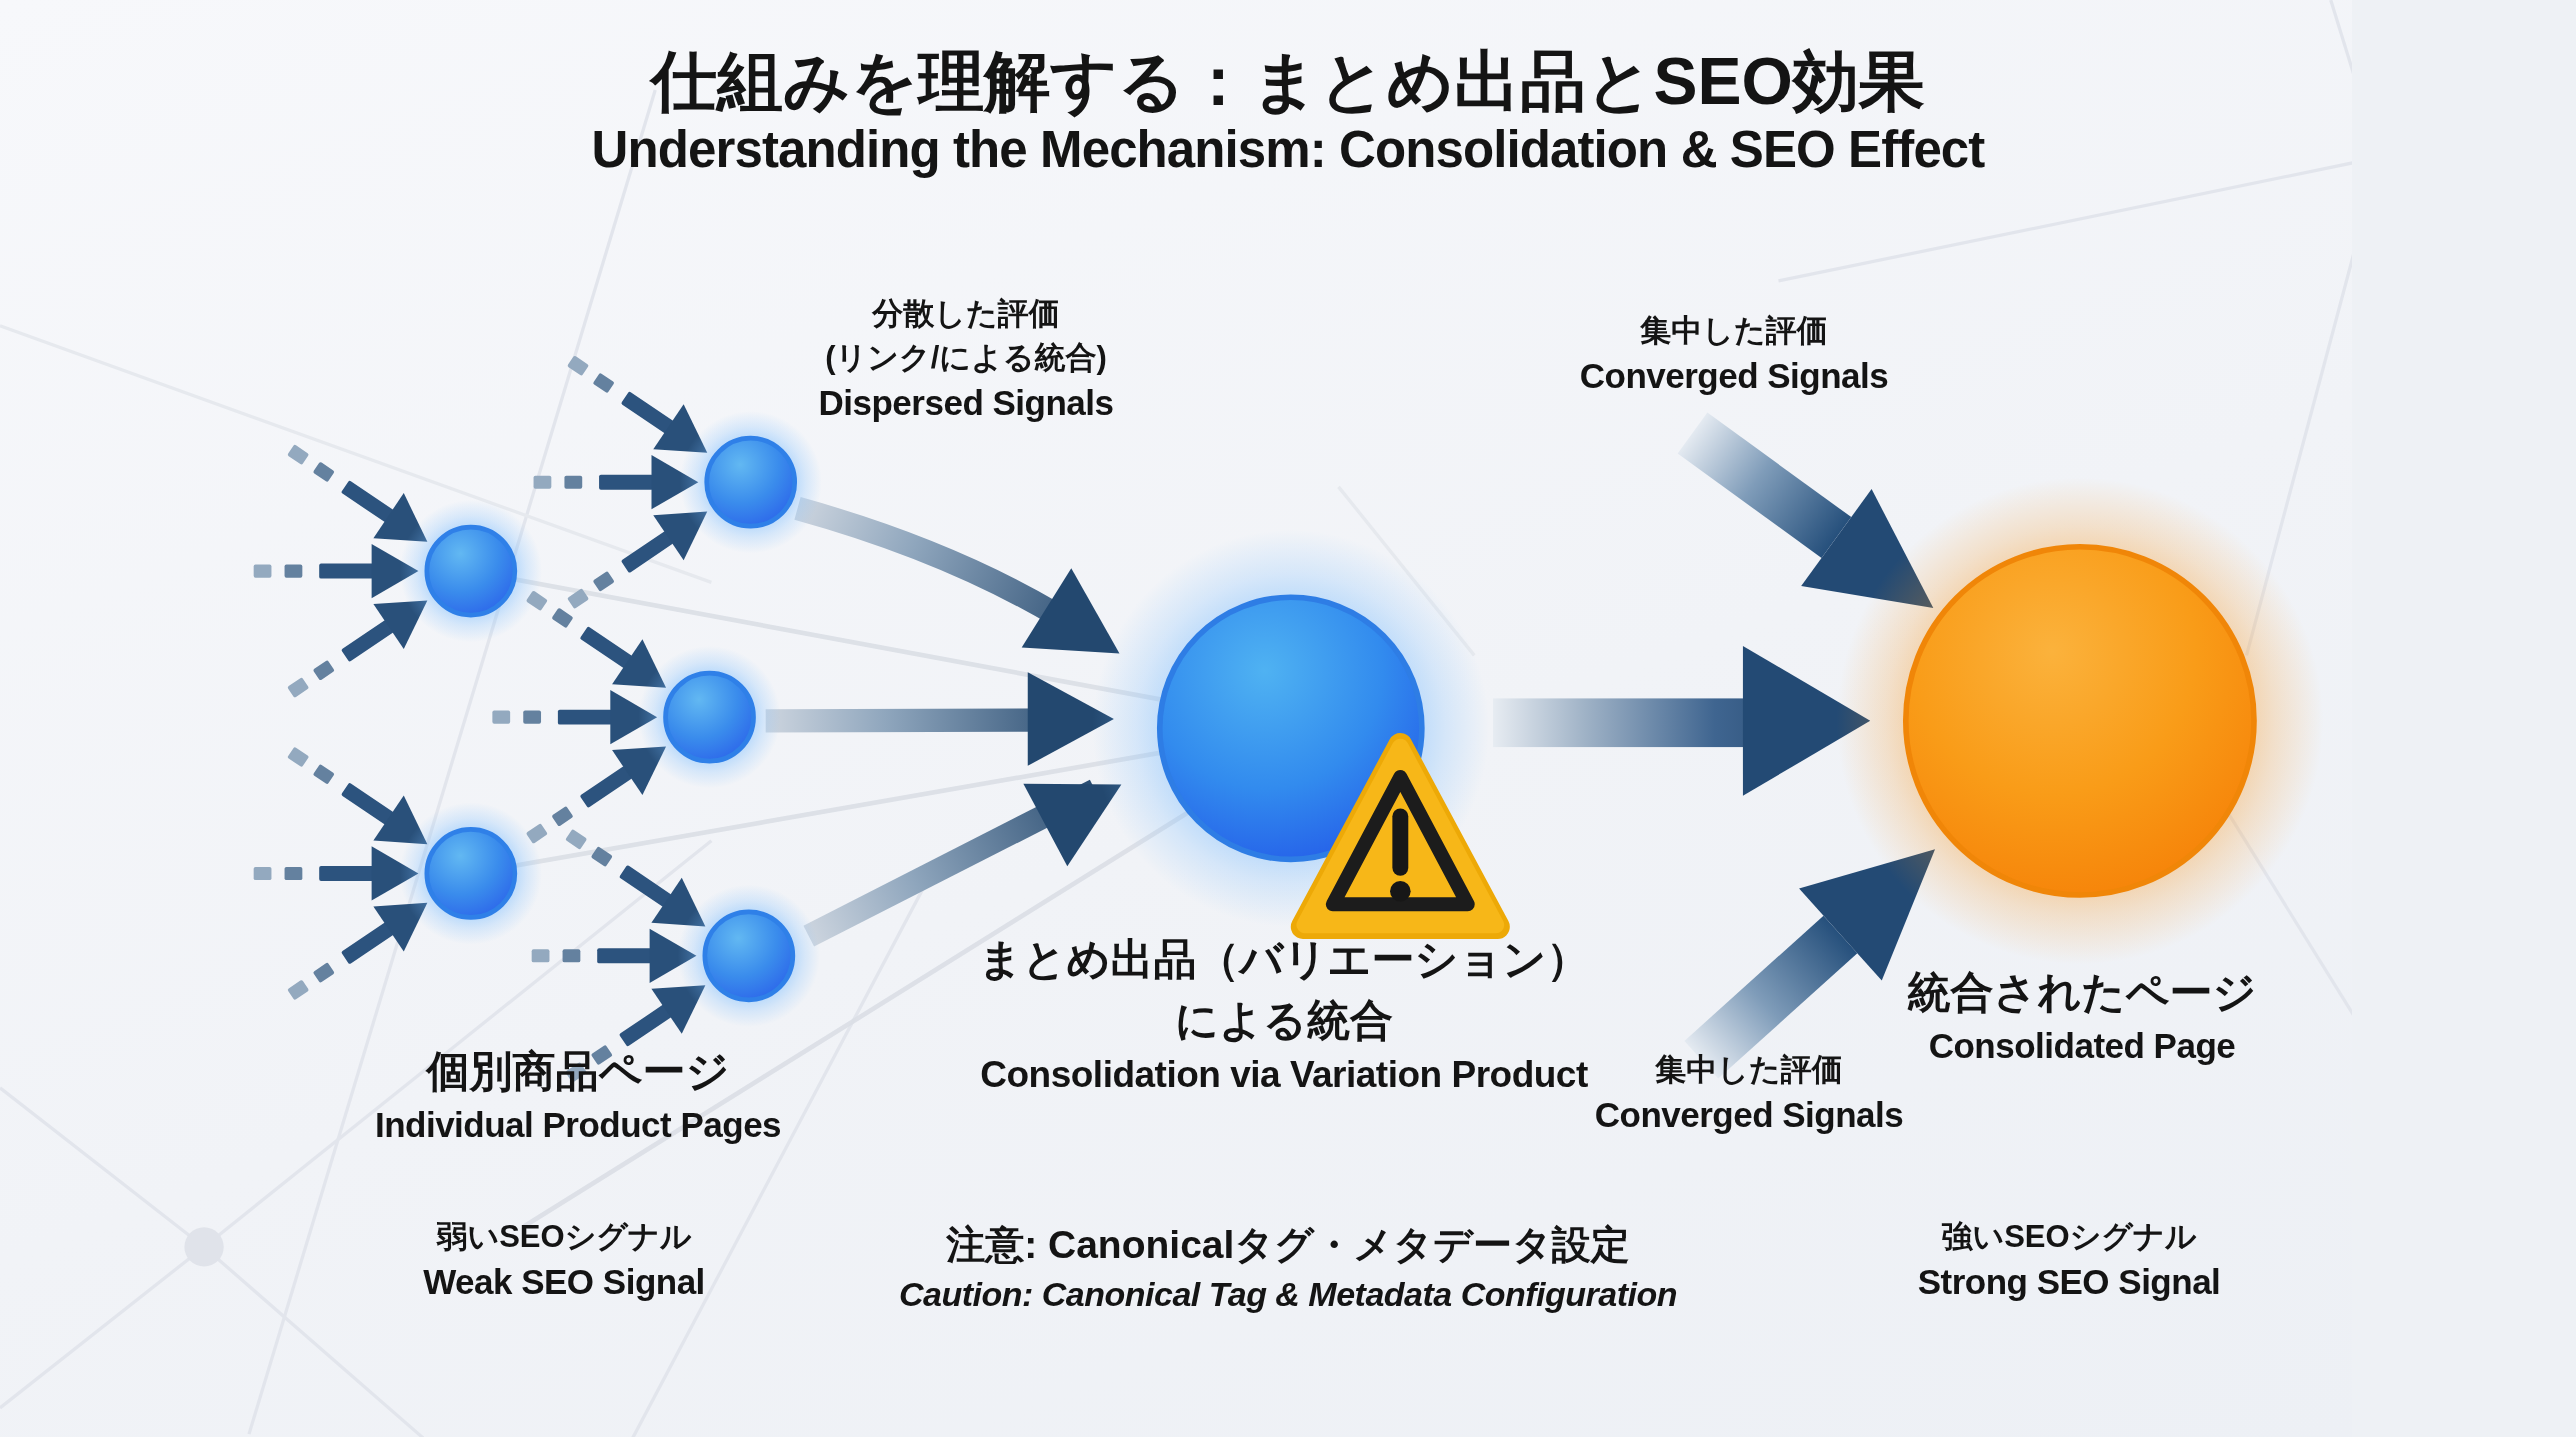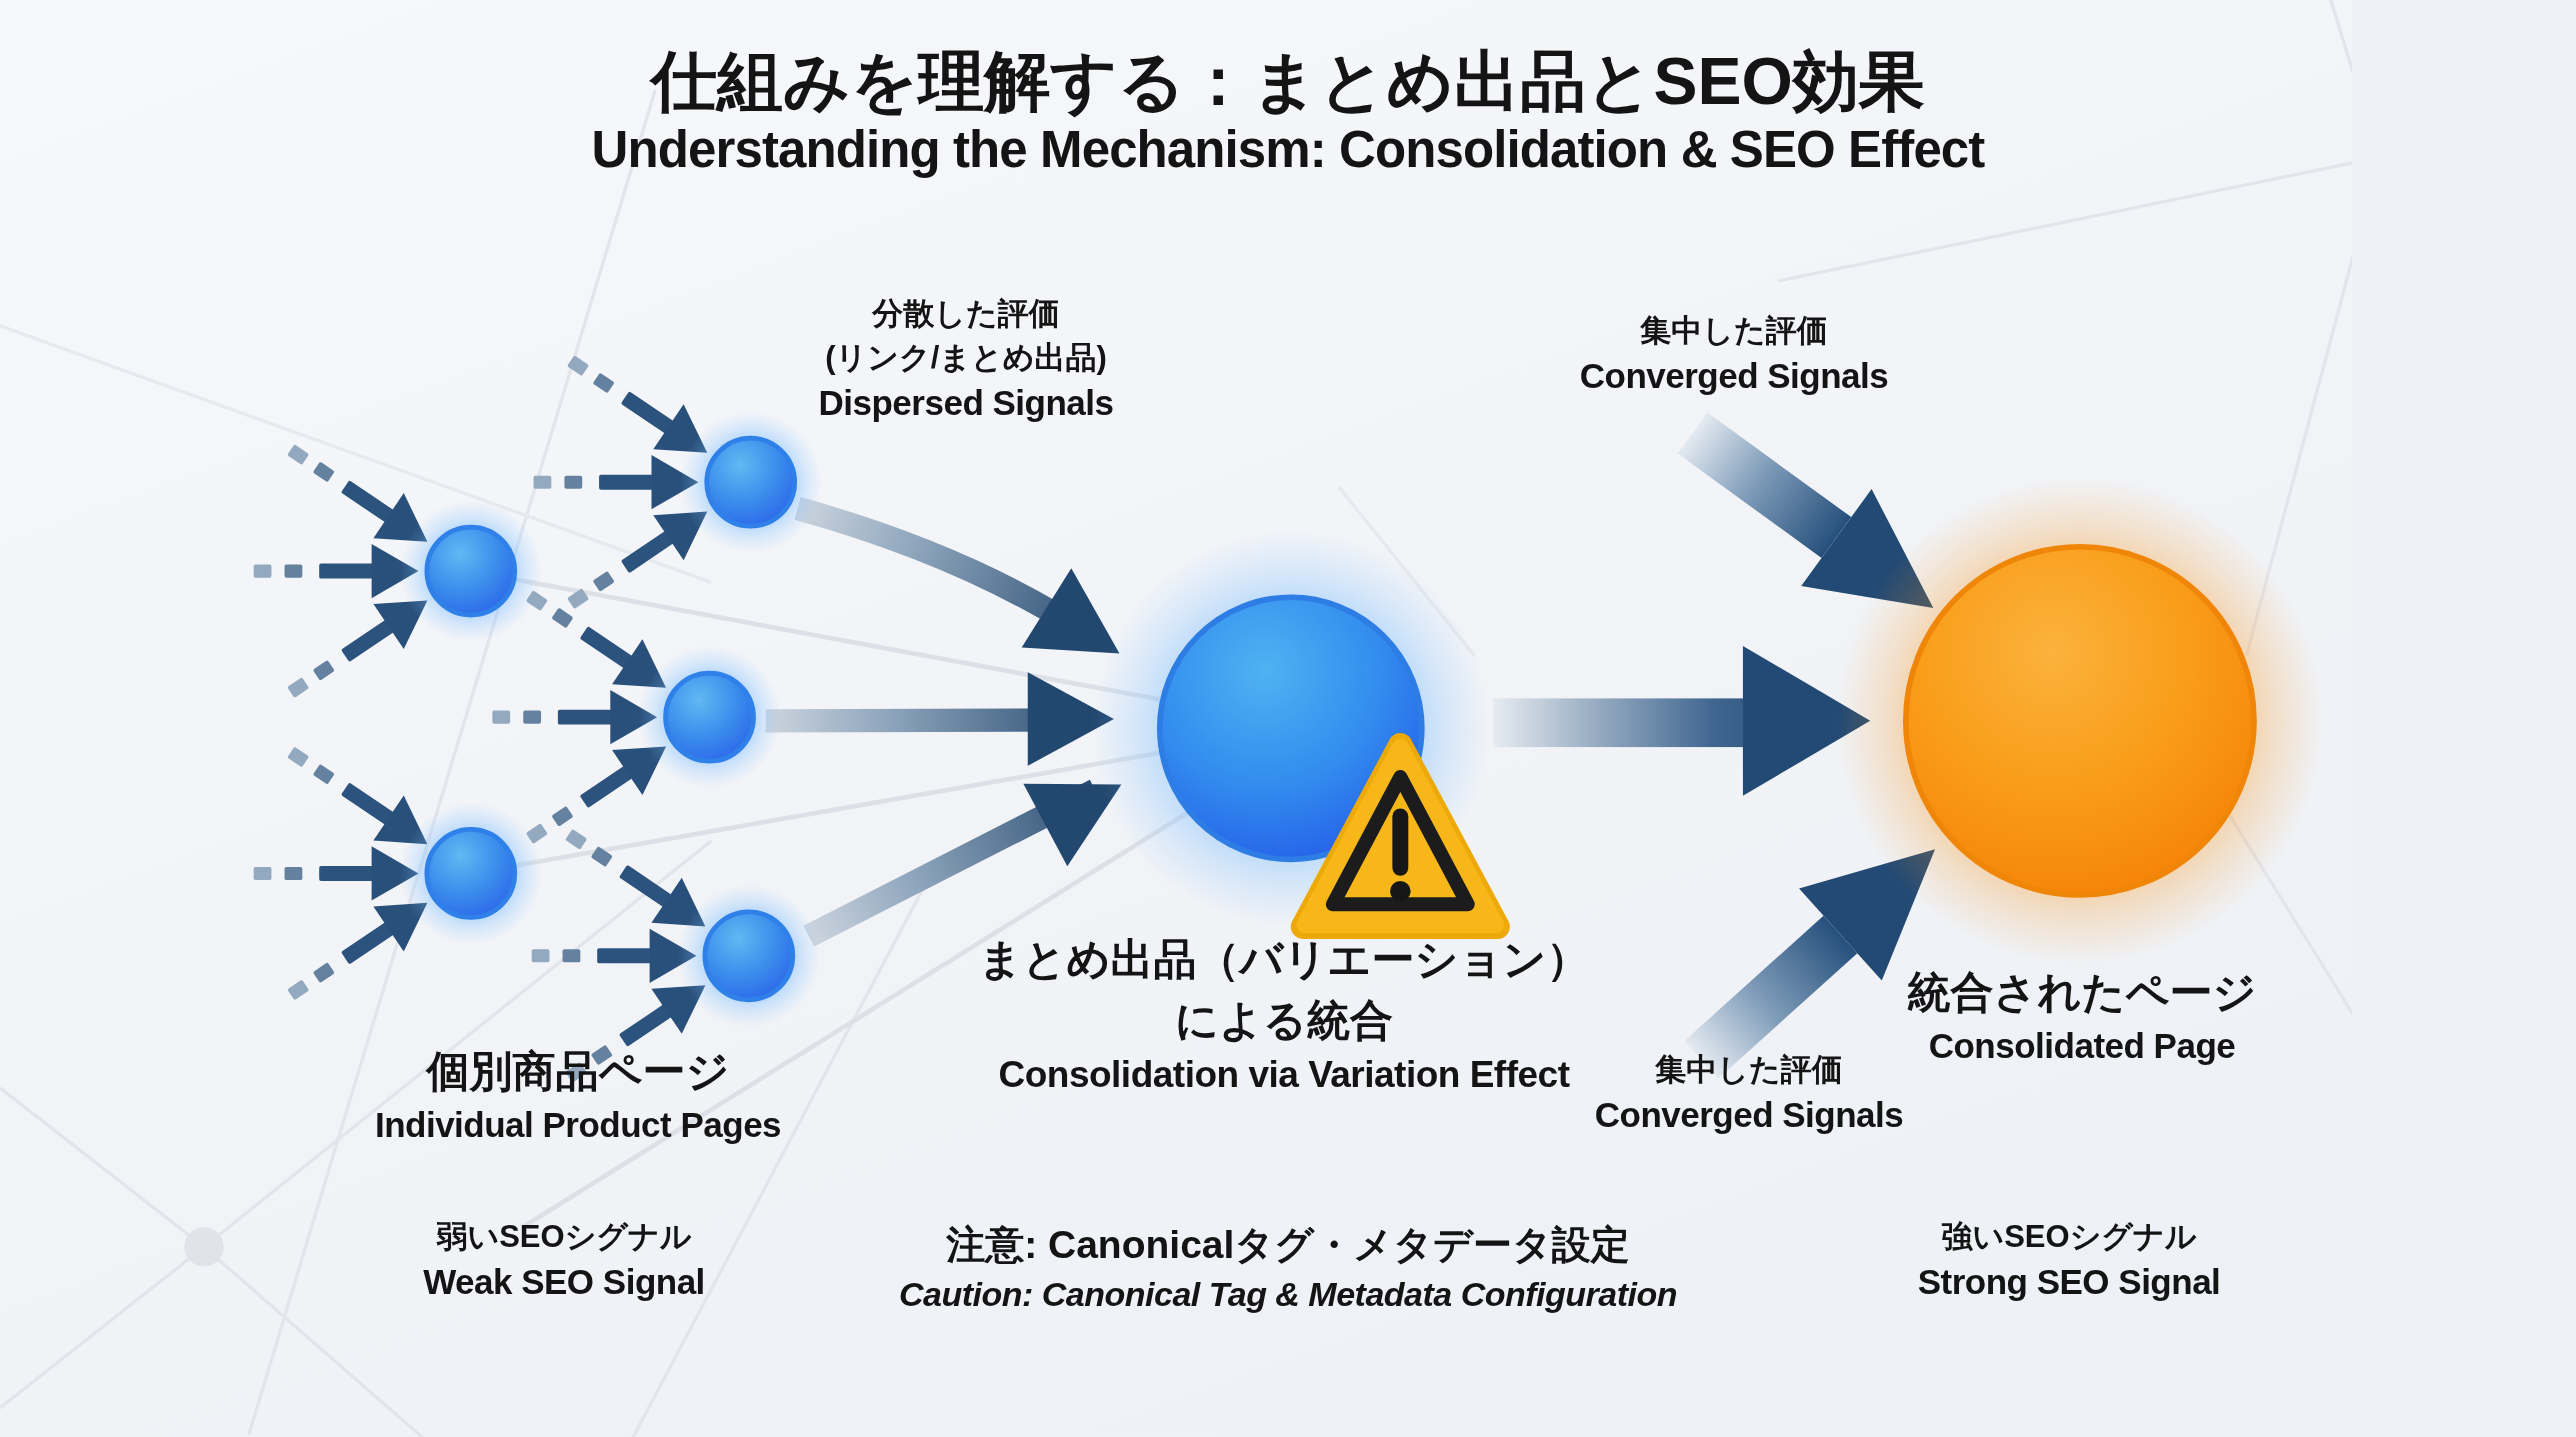--- a/index.html
+++ b/index.html
@@ -204,33 +204,33 @@
     </g>
   </svg>
 
   <div class="lbl" style="left:1288px;top:43px">
     <span class="jp70">仕組みを理解する：まとめ出品とSEO効果</span>
     <span class="en55">Understanding the Mechanism: Consolidation &amp; SEO Effect</span>
   </div>
 
   <div class="lbl" style="left:966px;top:292px">
     <span class="jp44">分散した評価</span>
-    <span class="jp44">(リンク/まとめ出品)</span>
+    <span class="jp44">(リンク/による統合)</span>
     <span class="en37">Dispersed Signals</span>
   </div>
 
   <div class="lbl" style="left:1734px;top:309px">
     <span class="jp44">集中した評価</span>
     <span class="en37">Converged Signals</span>
   </div>
 
   <div class="lbl" style="left:1284px;top:929px">
     <span class="jp46">まとめ出品（バリエーション）</span>
     <span class="jp46">による統合</span>
-    <span class="en40">Consolidation via Variation Effect</span>
+    <span class="en40">Consolidation via Variation Product</span>
   </div>
 
   <div class="lbl" style="left:578px;top:1041px">
     <span class="jp46">個別商品ページ</span>
     <span class="en37">Individual Product Pages</span>
   </div>
 
   <div class="lbl" style="left:1749px;top:1048px">
     <span class="jp44">集中した評価</span>
     <span class="en37">Converged Signals</span>

